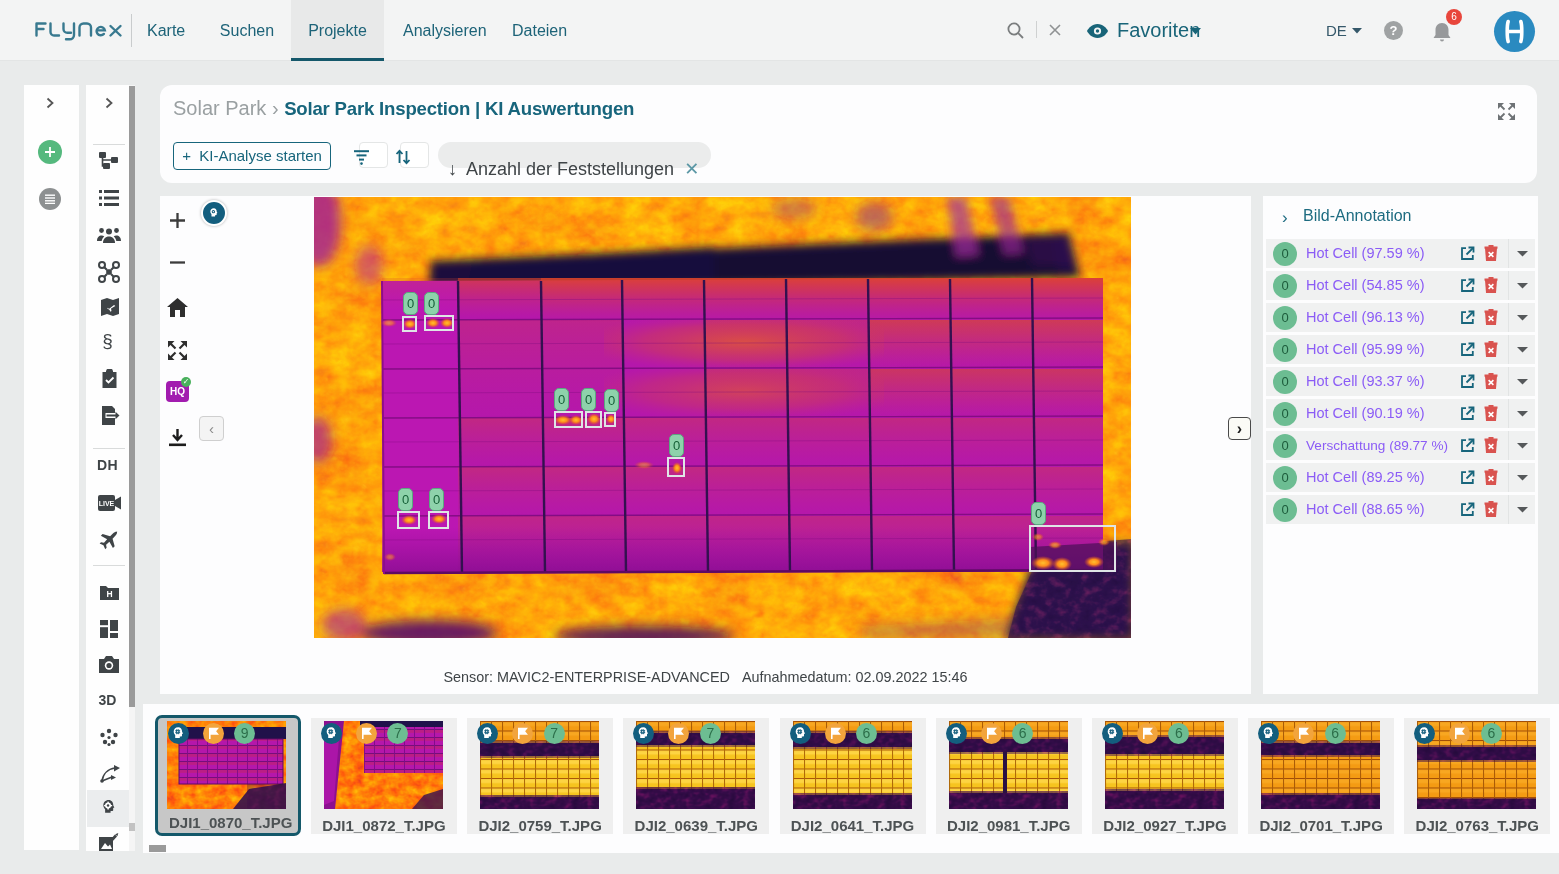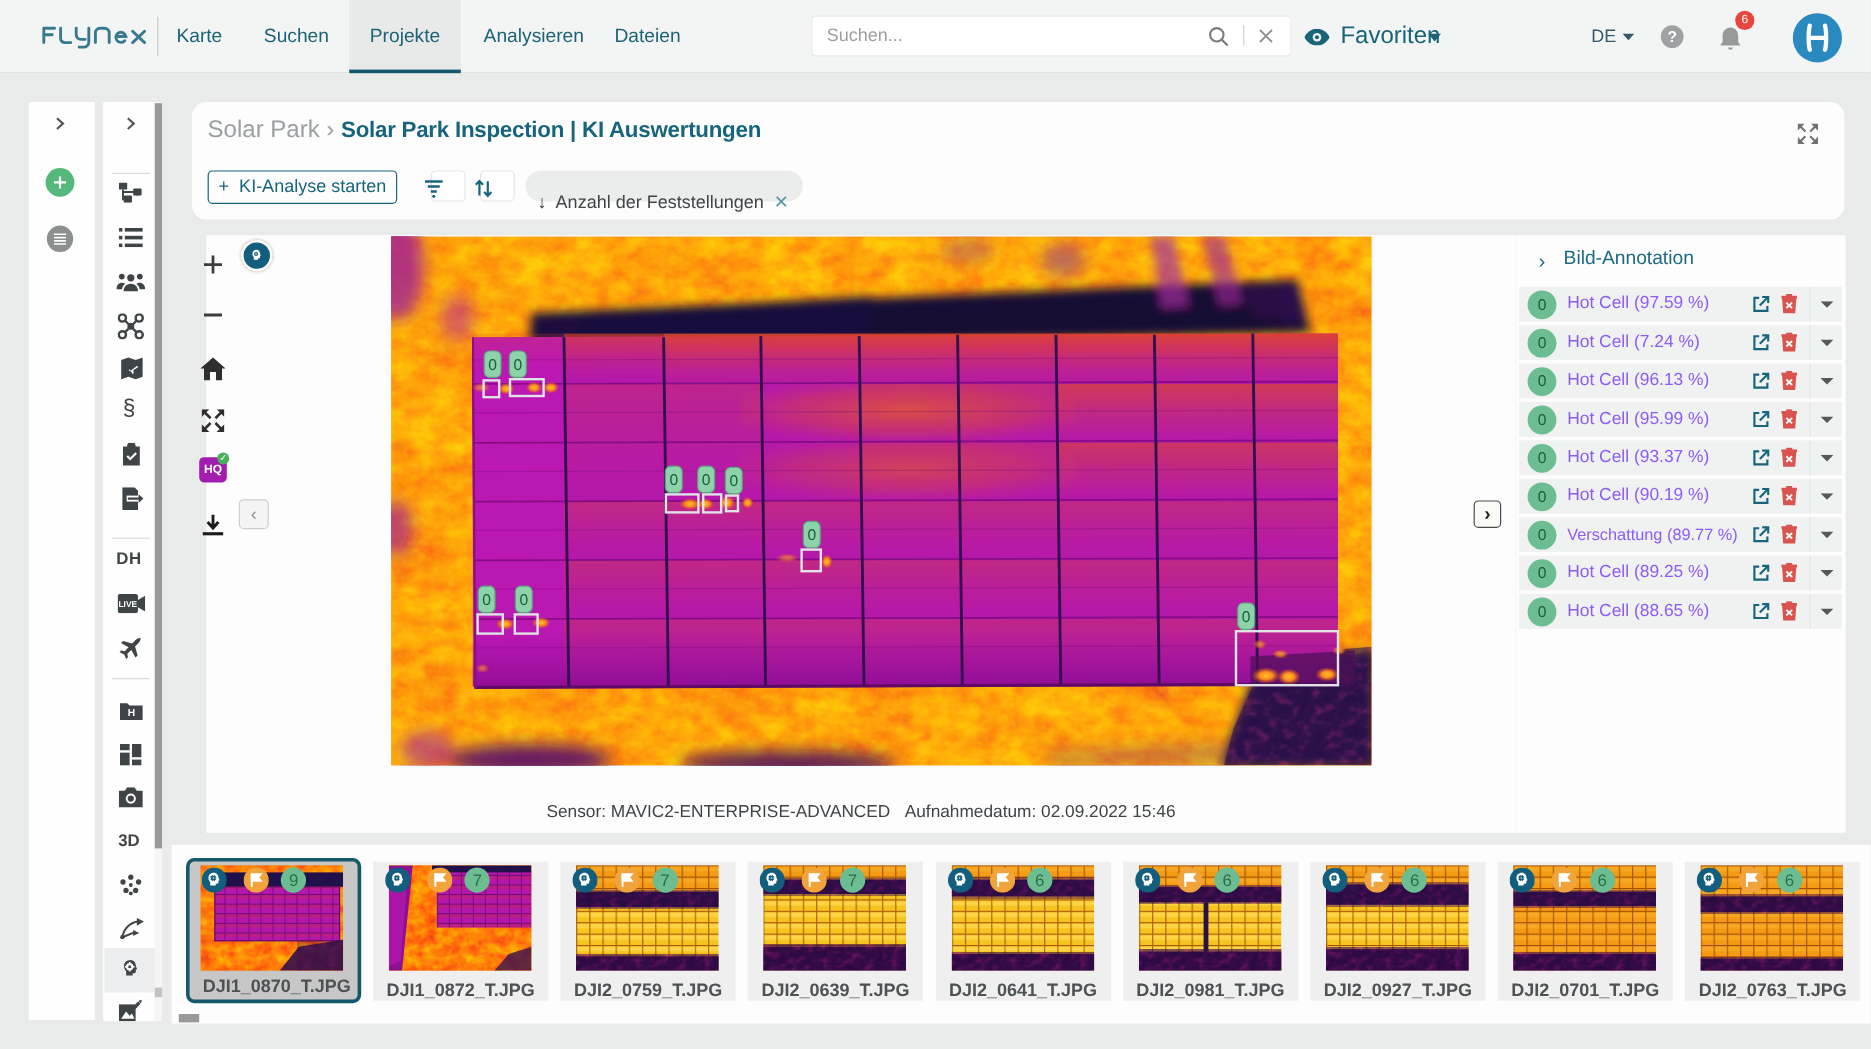--- a/index.html
+++ b/index.html
@@ -24,24 +24,24 @@
   #sscroll { left:129px; top:85px; width:6px; height:766px; background:#f5f5f5; }
   #sscroll .thumb { position:absolute; left:0; top:1px; width:6px; height:621px; background:#9a9a9a; }
   #sscroll .blk { position:absolute; left:0; top:738px; width:6px; height:8px; background:#c2c2c2; }
 
   
   #hcard { left:160px; top:85px; width:1377px; height:98px; border-radius:12px; }
   #crumb { position:absolute; left:13px; top:12px; font-size:20px; white-space:nowrap; }
   #btnrow { position:absolute; left:13px; top:57px; height:28px; }
   .obtn { position:absolute; top:0; height:28px; border:1px solid #17657c; border-radius:4px; color:#17657c; font-size:15px; line-height:26px; }
   .ibtn { position:absolute; top:0; width:29px; height:26px; border:1px solid #e4e6e6; border-radius:4px; background:#fff; }
-  #chip { position:absolute; left:265px; top:0; height:26px; background:#ebecec; border-radius:13px; font-size:15px; color:#3f4447; line-height:26px; padding:14px 12px 0 10px; white-space:nowrap; }
+  #chip { position:absolute; left:265px; top:0; height:26px; background:#ebecec; border-radius:13px; font-size:18px; color:#3f4447; line-height:26px; padding:14px 12px 0 10px; white-space:nowrap; }
 
   
-  #viewer { left:160px; top:196px; width:1091px; height:498px;margin-left:12px; }
+  #viewer { left:160px; top:196px; width:1091px; height:498px; }
   #sensor { position:absolute; left:0; top:473px; width:1091px; text-align:center; font-size:14.4px; color:#3f4447; }
 
   
   .abadge { position:absolute; background:#8ed2ab; border:1px solid #5aa87f; border-radius:5px; color:#166038; font-size:13px; text-align:center; width:15px; height:23px; line-height:22px; }
   .abox { position:absolute; border:2px solid #dfe5e6; }
 
   
   #apanel { left:1263px; top:196px; width:275px; height:498px; }
   .arow { position:absolute; left:3px; width:269px; height:29px; background:#f0f1f1; }
   .arow .num { position:absolute; left:7px; top:2.5px; width:24px; height:24px; border-radius:50%; background:#6cbd92; color:#1d5c3c; font-size:13px; text-align:center; line-height:24px; }
@@ -108,23 +108,20 @@
     </svg>
 
   <div id="tab-active"></div>
   <div id="navdivider"></div>
   <div class="navitem" style="left:36px; width:90px; text-align:left; top:0;"></div>
   <div class="navitem" style="left:147px; width:36px;">Karte</div>
   <div class="navitem" style="left:218px; width:58px;">Suchen</div>
   <div class="navitem" style="left:291px; width:93px;">Projekte</div>
   <div class="navitem" style="left:403px; width:75px;">Analysieren</div>
   <div class="navitem" style="left:512px; width:53px;">Dateien</div>
-  <div id="search">
-    <span class="ph">Suchen...</span>
-  </div>
 </div>
 
 <div id="scol1" class="abs"></div>
 <div id="scol2" class="abs"></div>
 <div id="sscroll" class="abs">
     <div class="thumb"></div>
     <div class="blk"></div>
   </div>
 <svg class="abs" style="left:43px;top:96px;" width="14" height="14" viewBox="0 0 14 14">
     <path d="M4.5 2.5 L9.5 7 L4.5 11.5" stroke="#555" stroke-width="1.8" fill="none"></path>
@@ -506,21 +503,21 @@
         <rect x="4.5" y="0" width="5" height="2" fill="#d9534f"></rect>
         <path d="M4.6 7.2 L9.4 11.8 M9.4 7.2 L4.6 11.8" stroke="#fff" stroke-width="1.6"></path>
       </svg>
   <div class="vdiv"></div>
   <svg style="position:absolute;left:251px;top:12px;" width="11" height="6" viewBox="0 0 11 6">
         <polygon points="0,0 11,0 5.5,5.5" fill="#55585a"></polygon>
       </svg>
 </div>
 <div class="arow" style="top:75px;">
   <div class="num">0</div>
-      <div class="lbl">Hot Cell (7.24 %)</div>
+      <div class="lbl">Hot Cell (54.85 %)</div>
   <svg style="position:absolute;left:194px;top:7px;" width="15" height="15" viewBox="0 0 15 15">
         <g stroke="#17657c" stroke-width="1.8" fill="none">
           <path d="M6 2.2 H2 V13 H12.8 V9"></path>
           <path d="M8.5 1.5 H13.5 V6.5"></path>
           <path d="M13 2 L6.5 8.5"></path>
         </g>
       </svg>
   <svg style="position:absolute;left:218px;top:6px;" width="14" height="17" viewBox="0 0 14 17">
         <path d="M1 3 H13 L12 16 H2 Z" fill="#d9534f"></path>
         <rect x="0.5" y="1.5" width="13" height="2.2" fill="#d9534f"></rect>

